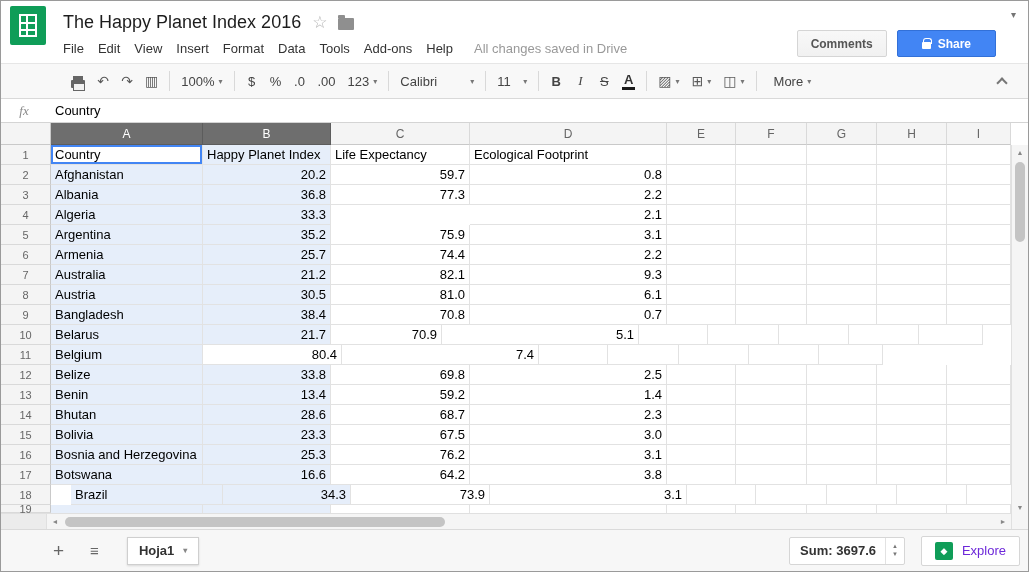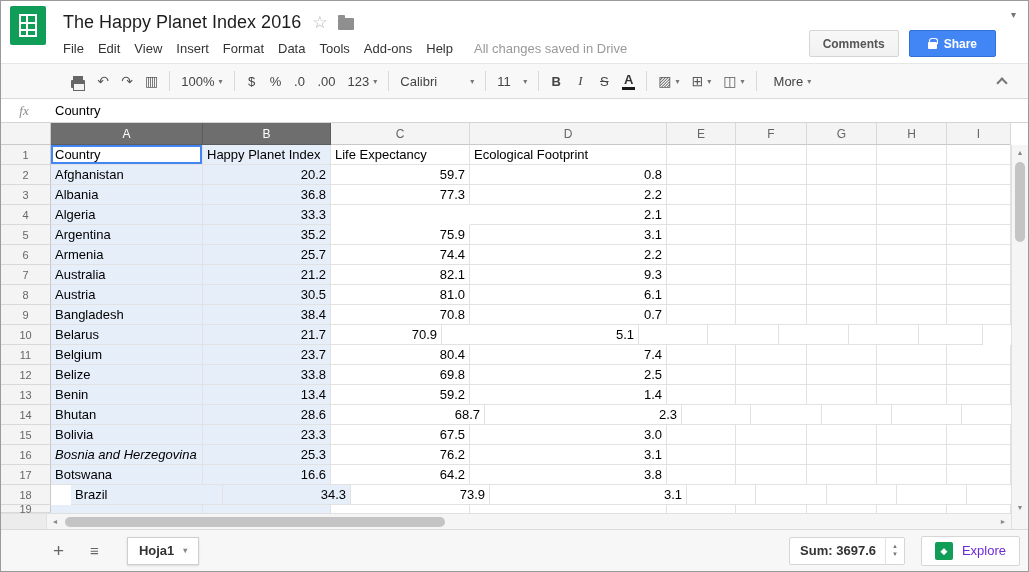--- a/index.html
+++ b/index.html
@@ -21,21 +21,21 @@
   .folder-icon { width:16px; height:12px; background:#8f8f8f; border-radius:1px; position:relative; margin-top:3px; cursor:pointer; }
   .folder-icon::before { content:""; position:absolute; top:-3px; left:0; width:7px; height:3px; background:#8f8f8f; border-radius:1px 1px 0 0; }
 
   .menu-bar { position:absolute; left:55px; top:36px; display:flex; align-items:center; height:22px; }
   .menu-item { padding:3px 7px; font-size:13px; color:#333; cursor:pointer; border-radius:2px; }
   .saved-status { margin-left:14px; font-size:13px; color:#999; }
 
   .window-caret { position:absolute; right:12px; top:8px; color:#757575; font-size:10px; cursor:pointer; }
   .top-actions { position:absolute; right:32px; top:29px; display:flex; gap:10px; align-items:center; }
   .btn-comments { height:27px; padding:0 13px; background:linear-gradient(#f8f8f8,#f1f1f1); border:1px solid #d5d5d5; border-radius:2px; font-size:12px; font-weight:bold; color:#555; display:flex; align-items:center; cursor:pointer; font-family:"Liberation Sans", sans-serif; }
-  .btn-share { height:27px; padding:0 18px; background:#4285F4; border:1px solid #3270d8; border-radius:2px; font-size:12px; font-weight:bold; color:#fff; display:flex; align-items:center; gap:7px; cursor:pointer; font-family:"Liberation Sans", sans-serif; }
+  .btn-share { height:27px; padding:0 24px; background:#4285F4; border:1px solid #3270d8; border-radius:2px; font-size:12px; font-weight:bold; color:#fff; display:flex; align-items:center; gap:7px; cursor:pointer; font-family:"Liberation Sans", sans-serif; }
   .lock-icon { width:9px; height:7px; background:#fff; border-radius:1px; position:relative; margin-top:3px; }
   .lock-icon::before { content:""; position:absolute; top:-4px; left:1px; width:7px; height:5px; border:1.5px solid #fff; border-bottom:none; border-radius:3px 3px 0 0; }
 
   
   .toolbar { height:36px; background:#f8f8f8; border-top:1px solid #e6e6e6; border-bottom:1px solid #d9d9d9; display:flex; align-items:center; padding:0 12px 0 64px; color:#444; }
   .tb-item { height:26px; min-width:24px; padding:0 6px; display:flex; align-items:center; justify-content:center; gap:4px; border-radius:2px; cursor:pointer; font-size:13px; color:#444; }
   .tb-sep { width:1px; height:20px; background:#d9d9d9; margin:0 5px; flex:none; }
   .tb-caret { font-size:8px; color:#777; }
   .tb-glyph { font-size:14px; color:#5a5a5a; line-height:1; }
   .printer-icon { position:relative; width:14px; height:8px; background:#666; border-radius:1px; margin-top:5px; }
@@ -340,21 +340,20 @@
           <div class="cell num" style="width: 197px;">5.1</div>
           <div class="cell" style="width: 69px;"></div>
           <div class="cell" style="width: 71px;"></div>
           <div class="cell" style="width: 70px;"></div>
           <div class="cell" style="width: 70px;"></div>
           <div class="cell" style="width: 64px;"></div>
         </div>
         <div class="grid-row">
           <div class="row-header">11</div>
           <div class="cell sel" style="width: 152px;">Belgium</div>
-          <div class="cell sel num" style="width: 128px;">23.7</div>
           <div class="cell num" style="width: 139px;">80.4</div>
           <div class="cell num" style="width: 197px;">7.4</div>
           <div class="cell" style="width: 69px;"></div>
           <div class="cell" style="width: 71px;"></div>
           <div class="cell" style="width: 70px;"></div>
           <div class="cell" style="width: 70px;"></div>
           <div class="cell" style="width: 64px;"></div>
         </div>
         <div class="grid-row">
           <div class="row-header">12</div>
@@ -377,21 +376,21 @@
           <div class="cell" style="width: 69px;"></div>
           <div class="cell" style="width: 71px;"></div>
           <div class="cell" style="width: 70px;"></div>
           <div class="cell" style="width: 70px;"></div>
           <div class="cell" style="width: 64px;"></div>
         </div>
         <div class="grid-row">
           <div class="row-header">14</div>
           <div class="cell sel" style="width: 152px;">Bhutan</div>
           <div class="cell sel num" style="width: 128px;">28.6</div>
-          <div class="cell num" style="width: 154px;">68.7</div>
+          <div class="cell num" style="width: 139px;">68.7</div>
           <div class="cell num" style="width: 197px;">2.3</div>
           <div class="cell" style="width: 69px;"></div>
           <div class="cell" style="width: 71px;"></div>
           <div class="cell" style="width: 70px;"></div>
           <div class="cell" style="width: 70px;"></div>
           <div class="cell" style="width: 64px;"></div>
         </div>
         <div class="grid-row">
           <div class="row-header">15</div>
           <div class="cell sel" style="width: 152px;">Bolivia</div>
@@ -399,21 +398,21 @@
           <div class="cell num" style="width: 139px;">67.5</div>
           <div class="cell num" style="width: 197px;">3.0</div>
           <div class="cell" style="width: 69px;"></div>
           <div class="cell" style="width: 71px;"></div>
           <div class="cell" style="width: 70px;"></div>
           <div class="cell" style="width: 70px;"></div>
           <div class="cell" style="width: 64px;"></div>
         </div>
         <div class="grid-row">
           <div class="row-header">16</div>
-          <div class="cell sel" style="width: 152px; font-style: italic;">Bosnia and Herzegovina</div>
+          <div class="cell sel" style="width: 152px;">Bosnia and Herzegovina</div>
           <div class="cell sel num" style="width: 128px;">25.3</div>
           <div class="cell num" style="width: 139px;">76.2</div>
           <div class="cell num" style="width: 197px;">3.1</div>
           <div class="cell" style="width: 69px;"></div>
           <div class="cell" style="width: 71px;"></div>
           <div class="cell" style="width: 70px;"></div>
           <div class="cell" style="width: 70px;"></div>
           <div class="cell" style="width: 64px;"></div>
         </div>
         <div class="grid-row">

